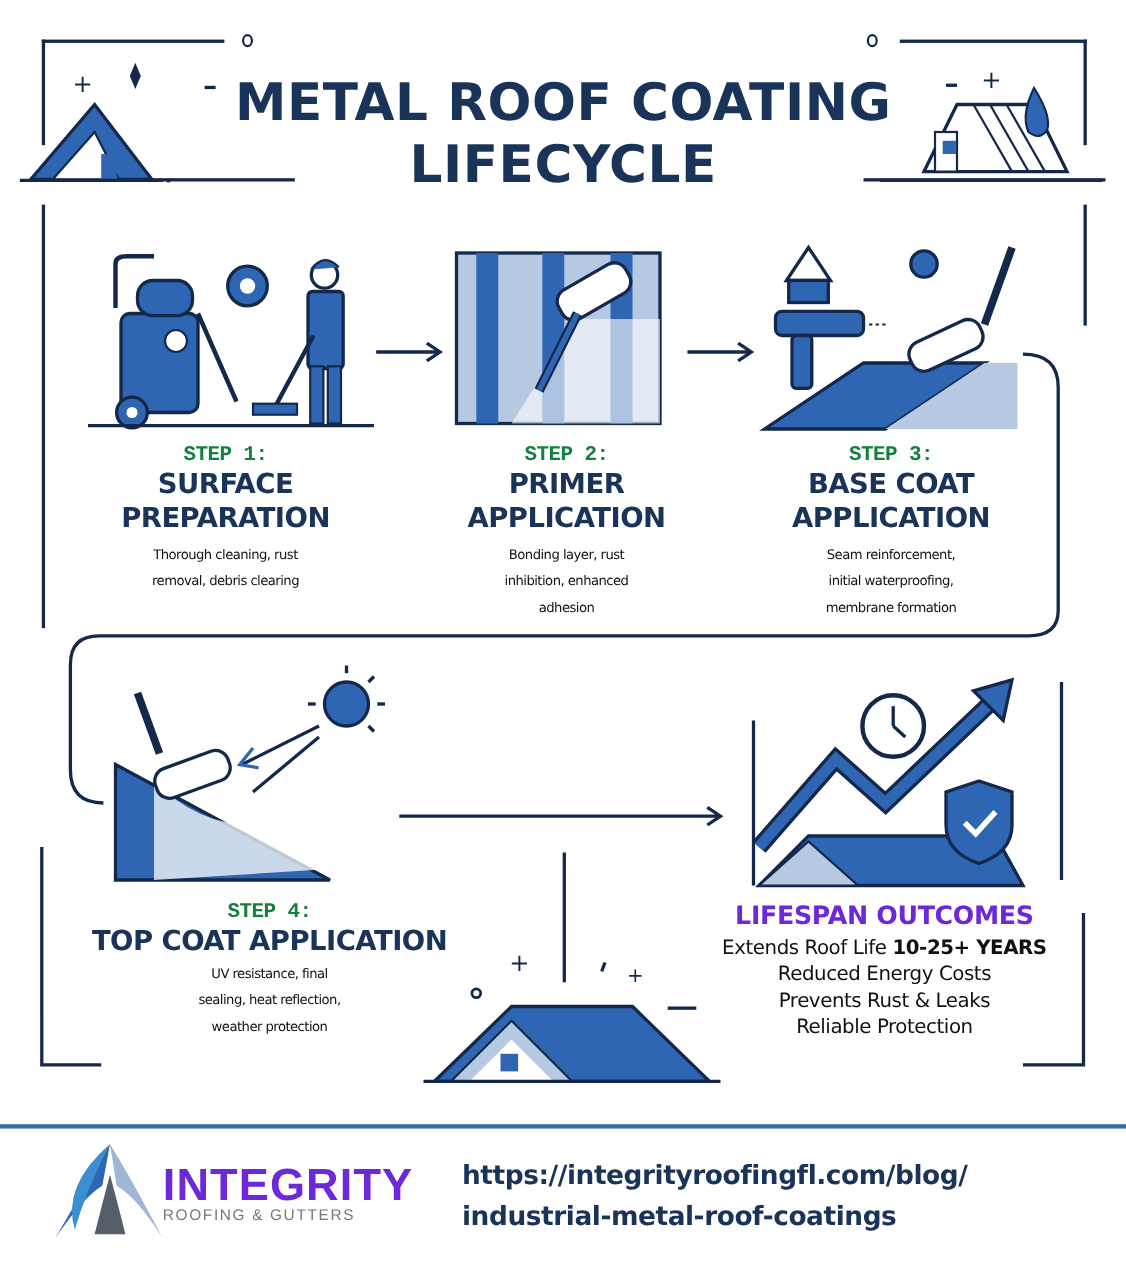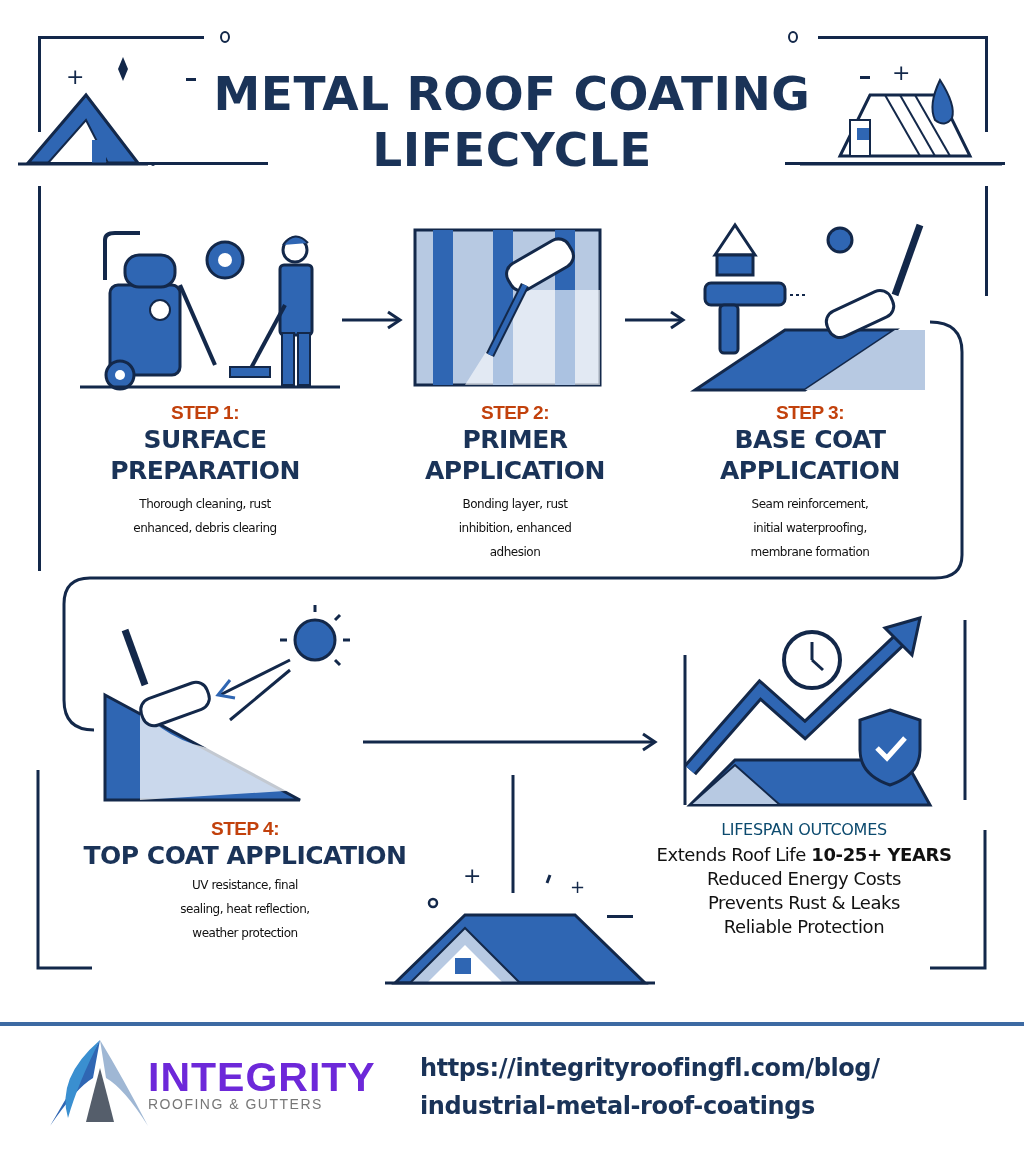--- a/index.html
+++ b/index.html
@@ -1,25 +1,25 @@
 <!DOCTYPE html>
 <html><head>
 <meta charset="utf-8">
 <style>
   * { box-sizing: border-box; margin: 0; padding: 0; }
   body { width: 1024px; height: 1154px; background: #ffffff; position: relative; overflow: hidden; font-family: "Liberation Sans", sans-serif; color: #13284a; }
   .abs { position: absolute; }
   .frame-line { position: absolute; background: #13284a; }
   .title { position: absolute; left: 0; width: 1024px; top: 66px; text-align: center; font-family: "DejaVu Sans", sans-serif; font-weight: bold; font-size: 47px; line-height: 56px; color: #1a3358; letter-spacing: 0.5px; }
   .step { position: absolute; text-align: center; }
-  .step-num { font-family: Liberation Sans, sans-serif; font-weight: bold; font-size: 19px; color: #c2410c; letter-spacing: -0.5px; }
+  .step-num { font-family: Liberation Mono, monospace; font-weight: bold; font-size: 19px; color: #15803d; letter-spacing: -0.5px; }
   .step-title { font-family: "DejaVu Sans", sans-serif; font-weight: bold; font-size: 25px; line-height: 31px; color: #1a3358; letter-spacing: -0.5px; }
   .step-desc { font-family: "DejaVu Sans", sans-serif; font-size: 12px; line-height: 24px; color: #111; margin-top: 6px; letter-spacing: -0.5px; }
   .outcomes { position: absolute; left: 618px; top: 820px; width: 372px; text-align: center; }
-  .outcomes h2 { font-family: "DejaVu Sans", sans-serif; font-weight: normal; font-size: 16px; color: #0c4a6e; margin-bottom: 4px; letter-spacing: -0.3px; }
+  .outcomes h2 { font-family: "DejaVu Sans", sans-serif; font-weight: bold; font-size: 23px; color: #6d28d9; margin-bottom: 4px; letter-spacing: -0.3px; }
   .outcomes div.line { font-family: "DejaVu Sans", sans-serif; font-size: 18px; line-height: 24px; color: #111; letter-spacing: -0.4px; }
   .outcomes b { font-weight: bold; }
   .footer-bar { position: absolute; left: 0; top: 1022px; width: 1024px; height: 4px; background: #3d6aa3; }
   .url { position: absolute; left: 420px; top: 1049px; width: 560px; text-align: left; font-family: "DejaVu Sans", sans-serif; font-weight: bold; font-size: 24px; line-height: 38px; color: #1a3358; letter-spacing: -0.4px; }
   .brand { position: absolute; left: 148px; top: 1058px; }
   .brand-name { font-family: "Liberation Sans", sans-serif; font-size: 41px; color: #6d28d9; letter-spacing: 1px; line-height: 38px; font-weight: bold; }
   .brand-sub { font-family: Liberation Sans, sans-serif; font-size: 14px; color: #777; letter-spacing: 1.5px; }
   svg { overflow: visible; }
 </style>
 </head>
@@ -123,21 +123,21 @@
   <rect x="130" y="85" width="70" height="28" rx="12" fill="#fff" stroke="#13284a" stroke-width="3" transform="rotate(-25 165 99)"></rect>
   <line x1="200" y1="80" x2="225" y2="10" stroke="#13284a" stroke-width="7"></line>
 </svg>
 
 <div class="step" style="left:60px;top:402px;width:290px;">
   <div class="step-num">STEP 1:</div>
   <div class="step-title">SURFACE</div>
   <div class="step-title">PREPARATION</div>
   <div class="step-desc">
     <div>Thorough cleaning, rust</div>
-    <div>enhanced, debris clearing</div>
+    <div>removal, debris clearing</div>
   </div>
 </div>
 <div class="step" style="left:370px;top:402px;width:290px;">
   <div class="step-num">STEP 2:</div>
   <div class="step-title">PRIMER</div>
   <div class="step-title">APPLICATION</div>
   <div class="step-desc">
     <div>Bonding layer, rust</div>
     <div>inhibition, enhanced</div>
     <div>adhesion</div>

